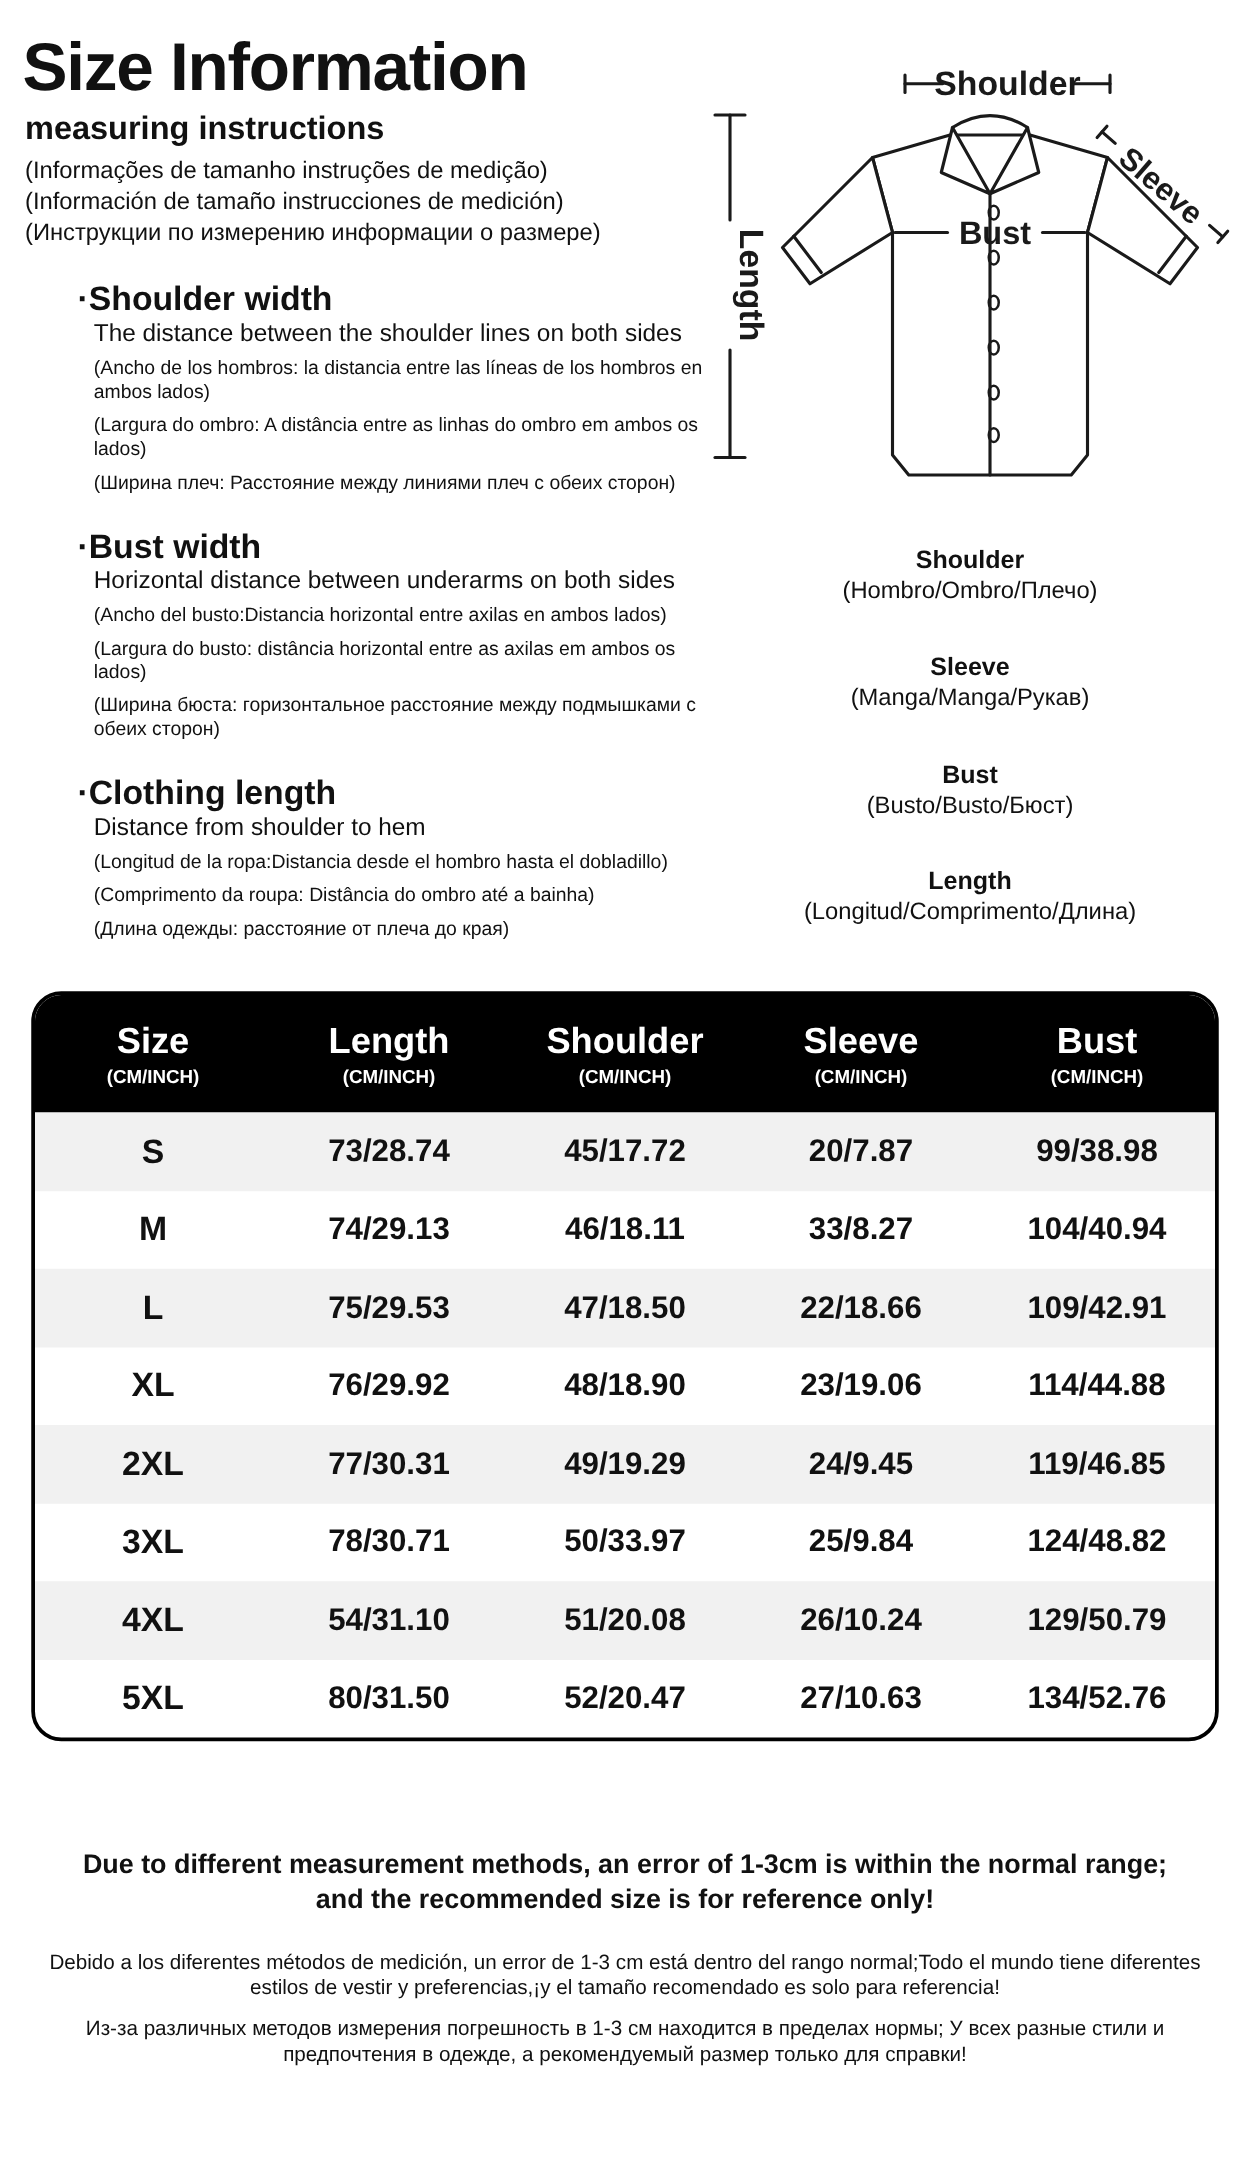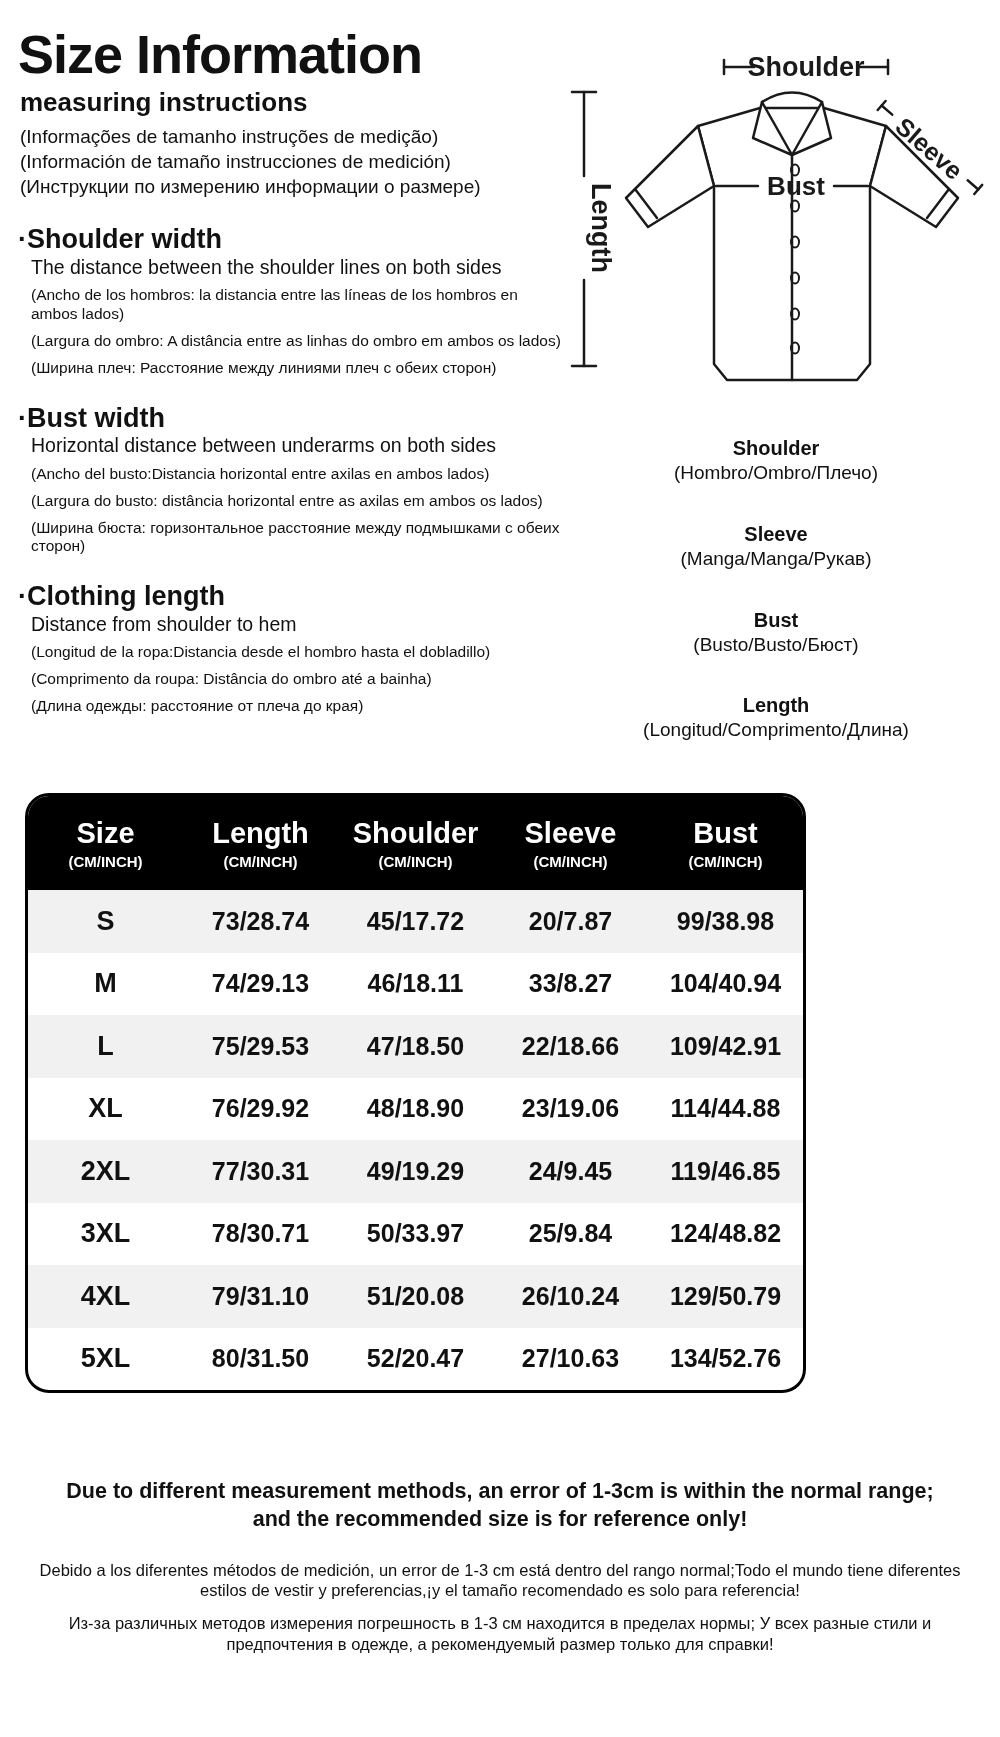--- a/index.html
+++ b/index.html
@@ -6,35 +6,35 @@
   html,body { background:#fff; }
   body {
     position:relative; width:1000px; height:1737px;
     font-family:"Liberation Sans", sans-serif; color:#111; overflow:hidden;
   }
   
   .left-col { position:absolute; left:18px; top:26px; width:545px; }
   .main-title { font-size:54px; font-weight:700; letter-spacing:-1px; line-height:1.05; }
   .sub-title  { font-size:26px; font-weight:700; margin:4px 0 6px 2px; }
   .title-trans div { font-size:19px; line-height:1.33; margin-left:2px; }
-  .section { margin-top:24px; }
+  .section { margin-top:24px;margin-left:44px; }
   .section-title { font-size:27px; font-weight:700; line-height:1.2; }
   .bullet { font-size:27px; font-weight:700; }
   .section-desc { font-size:19.5px; line-height:1.15; margin-left:13px; }
   .section-trans p { font-size:15.5px; line-height:1.22; margin:8px 0 0 13px; }
   
   .right-col { position:absolute; left:552px; top:28px; width:448px; }
   .shirt-svg { display:block; width:448px; height:382px; }
   .legend { margin-top:26px; text-align:center; }
   .legend-item { margin-bottom:37px; }
   .legend-term { font-size:20px; font-weight:700; line-height:1.25; }
   .legend-trans { font-size:19px; line-height:1.25; }
   
   .size-table {
-    position:absolute; left:25px; top:793px; width:781px; height:600px;
+    position:absolute; left:25px; top:793px; width:950px; height:600px;
     border:3px solid #000; border-radius:24px; overflow:hidden; background:#fff;
   }
   .st-header { display:flex; height:94px; background:#000; color:#fff; align-items:center; }
   .st-hcell { width:20%; text-align:center; }
   .st-htitle { font-size:29px; font-weight:700; line-height:1.2; }
   .st-hunit { font-size:15px; font-weight:700; margin-top:3px; }
   .st-row { display:flex; height:62.5px; align-items:center; }
   .st-row.alt { background:#f1f1f1; }
   .st-cell { width:20%; text-align:center; font-size:25px; font-weight:700; }
   .st-cell.size { font-size:27px; }
@@ -225,21 +225,21 @@
     </div>
     <div class="st-row">
       <div class="st-cell size">3XL</div>
       <div class="st-cell">78/30.71</div>
       <div class="st-cell">50/33.97</div>
       <div class="st-cell">25/9.84</div>
       <div class="st-cell">124/48.82</div>
     </div>
     <div class="st-row alt">
       <div class="st-cell size">4XL</div>
-      <div class="st-cell">79/31.10</div>
+      <div class="st-cell">54/31.10</div>
       <div class="st-cell">51/20.08</div>
       <div class="st-cell">26/10.24</div>
       <div class="st-cell">129/50.79</div>
     </div>
     <div class="st-row">
       <div class="st-cell size">5XL</div>
       <div class="st-cell">80/31.50</div>
       <div class="st-cell">52/20.47</div>
       <div class="st-cell">27/10.63</div>
       <div class="st-cell">134/52.76</div>

